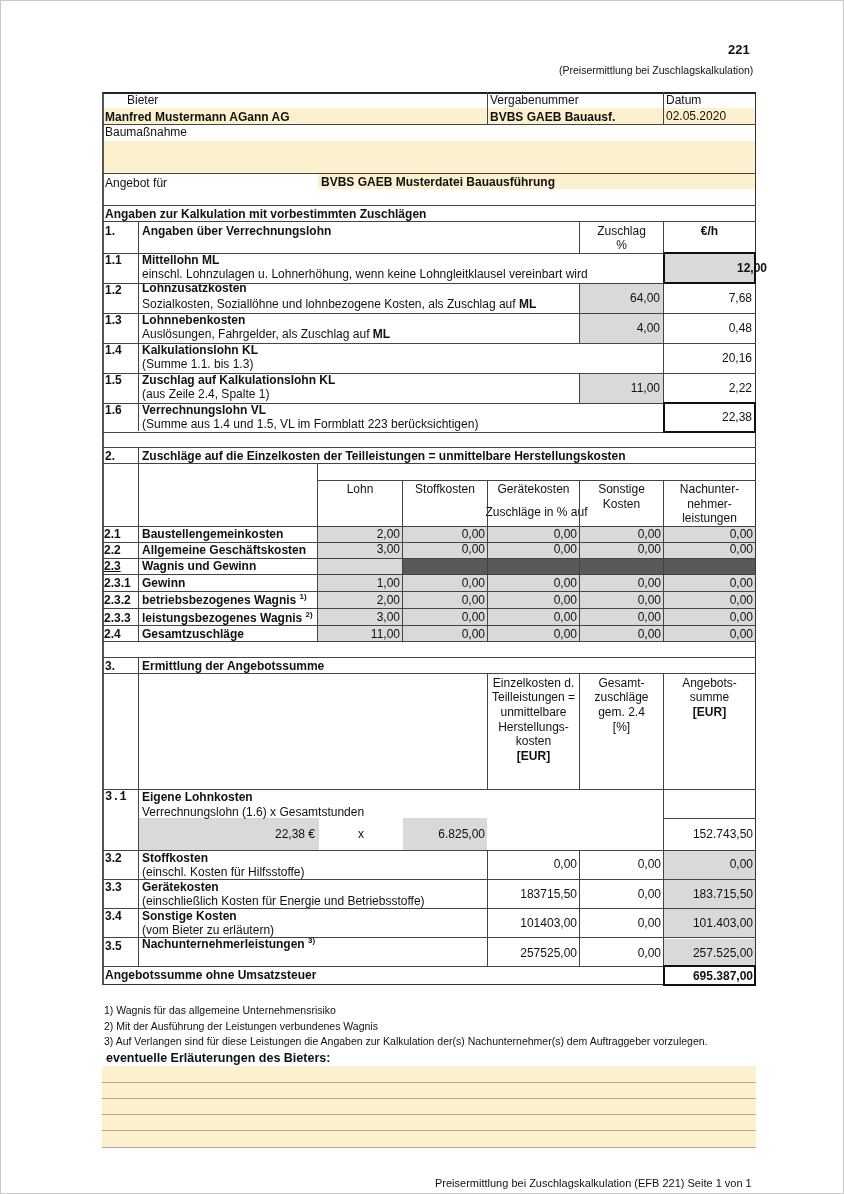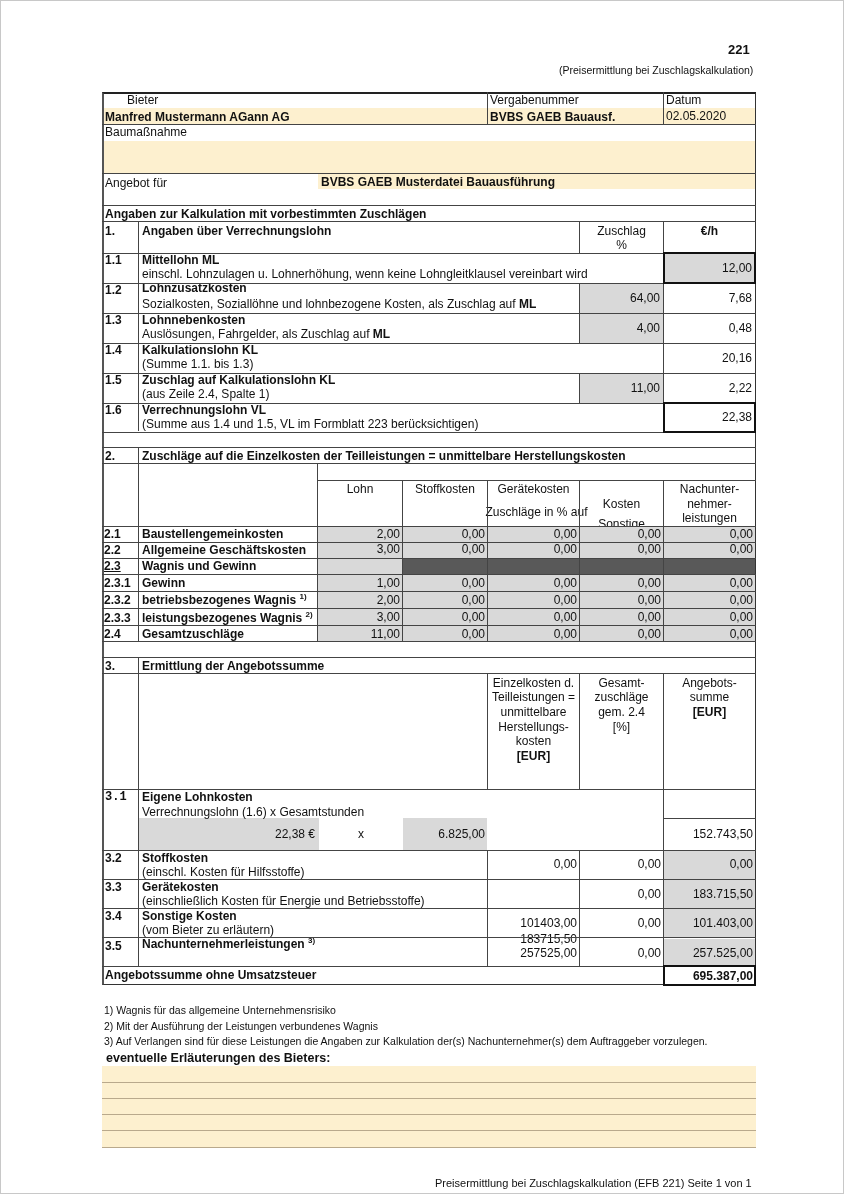--- a/index.html
+++ b/index.html
@@ -53,21 +53,21 @@
 <div class="t c b" style="left:664px;top:224px;width:91px;">€/h</div>
 
 <div class="abs grey" style="left:664px;top:254px;width:91px;height:29px;"></div>
 <div class="abs grey" style="left:580px;top:284px;width:83px;height:29px;"></div>
 <div class="abs grey" style="left:580px;top:314px;width:83px;height:29px;"></div>
 <div class="abs grey" style="left:580px;top:374px;width:83px;height:29px;"></div>
 
 <div class="t b" style="left:105px;top:253px;">1.1</div>
 <div class="t b" style="left:142px;top:253px;">Mittellohn ML</div>
 <div class="t" style="left:142px;top:267px;">einschl. Lohnzulagen u. Lohnerhöhung, wenn keine Lohngleitklausel vereinbart wird</div>
-<div class="t r" style="left:664px;top:261px;width:88px;">12,00</div>
+<div class="t r" style="left:679px;top:261px;width:88px;font-weight:bold;">12,00</div>
 
 <div class="t b" style="left:105px;top:283px;">1.2</div>
 <div class="t b" style="left:142px;top:281px;">Lohnzusatzkosten</div>
 <div class="t" style="left:142px;top:297px;"><span>Sozialkosten, Soziallöhne und lohnbezogene Kosten, als Zuschlag auf </span><b>ML</b></div>
 <div class="t r" style="left:580px;top:291px;width:80px;">64,00</div>
 <div class="t r" style="left:664px;top:291px;width:88px;">7,68</div>
 
 <div class="t b" style="left:105px;top:313px;">1.3</div>
 <div class="t b" style="left:142px;top:313px;">Lohnnebenkosten</div>
 <div class="t" style="left:142px;top:327px;"><span>Auslösungen, Fahrgelder, als Zuschlag auf </span><b>ML</b></div>
@@ -90,21 +90,21 @@
 <div class="t" style="left:142px;top:417px;">(Summe aus 1.4 und 1.5, VL im Formblatt 223 berücksichtigen)</div>
 <div class="t r" style="left:664px;top:410px;width:88px;">22,38</div>
 
 <div class="t b" style="left:105px;top:449px;">2.</div>
 <div class="t b" style="left:142px;top:449px;">Zuschläge auf die Einzelkosten der Teilleistungen = unmittelbare Herstellungskosten</div>
 <div class="t c" style="left:318px;top:465px;width:437px;margin-top:40px;">Zuschläge in % auf</div>
 
 <div class="t c" style="left:318px;top:482px;width:84px;">Lohn</div>
 <div class="t c" style="left:403px;top:482px;width:84px;">Stoffkosten</div>
 <div class="t c" style="left:488px;top:482px;width:91px;">Gerätekosten</div>
-<div class="t c" style="left:580px;top:482px;width:83px;margin-top:35px;">Sonstige</div>
+<div class="t c" style="left:580px;top:482px;width:83px;">Sonstige</div>
 <div class="t c" style="left:580px;top:497px;width:83px;">Kosten</div>
 <div class="t c" style="left:664px;top:482px;width:91px;">Nachunter-</div>
 <div class="t c" style="left:664px;top:497px;width:91px;">nehmer-</div>
 <div class="t c" style="left:664px;top:511px;width:91px;">leistungen</div>
 
 <div class="abs grey" style="left:318px;top:526px;width:437px;height:32px;"></div>
 <div class="abs grey" style="left:318px;top:559px;width:84px;height:15px;"></div>
 <div class="abs dark" style="left:403px;top:559px;width:352px;height:15px;"></div>
 <div class="abs grey" style="left:318px;top:575px;width:437px;height:66px;"></div>
 
@@ -196,21 +196,21 @@
 <div class="t b" style="left:105px;top:851px;">3.2</div>
 <div class="t b" style="left:142px;top:851px;">Stoffkosten</div>
 <div class="t" style="left:142px;top:865px;">(einschl. Kosten für Hilfsstoffe)</div>
 <div class="t r" style="left:488px;top:857px;width:89px;">0,00</div>
 <div class="t r" style="left:580px;top:857px;width:81px;">0,00</div>
 <div class="t r" style="left:664px;top:857px;width:89px;">0,00</div>
 
 <div class="t b" style="left:105px;top:880px;">3.3</div>
 <div class="t b" style="left:142px;top:880px;">Gerätekosten</div>
 <div class="t" style="left:142px;top:894px;">(einschließlich Kosten für Energie und Betriebsstoffe)</div>
-<div class="t r" style="left:488px;top:887px;width:89px;margin-top:45px;">183715,50</div>
+<div class="t r" style="left:488px;top:887px;width:89px;">183715,50</div>
 <div class="t r" style="left:580px;top:887px;width:81px;">0,00</div>
 <div class="t r" style="left:664px;top:887px;width:89px;">183.715,50</div>
 
 <div class="t b" style="left:105px;top:909px;">3.4</div>
 <div class="t b" style="left:142px;top:909px;">Sonstige Kosten</div>
 <div class="t" style="left:142px;top:923px;">(vom Bieter zu erläutern)</div>
 <div class="t r" style="left:488px;top:916px;width:89px;">101403,00</div>
 <div class="t r" style="left:580px;top:916px;width:81px;">0,00</div>
 <div class="t r" style="left:664px;top:916px;width:89px;">101.403,00</div>
 

